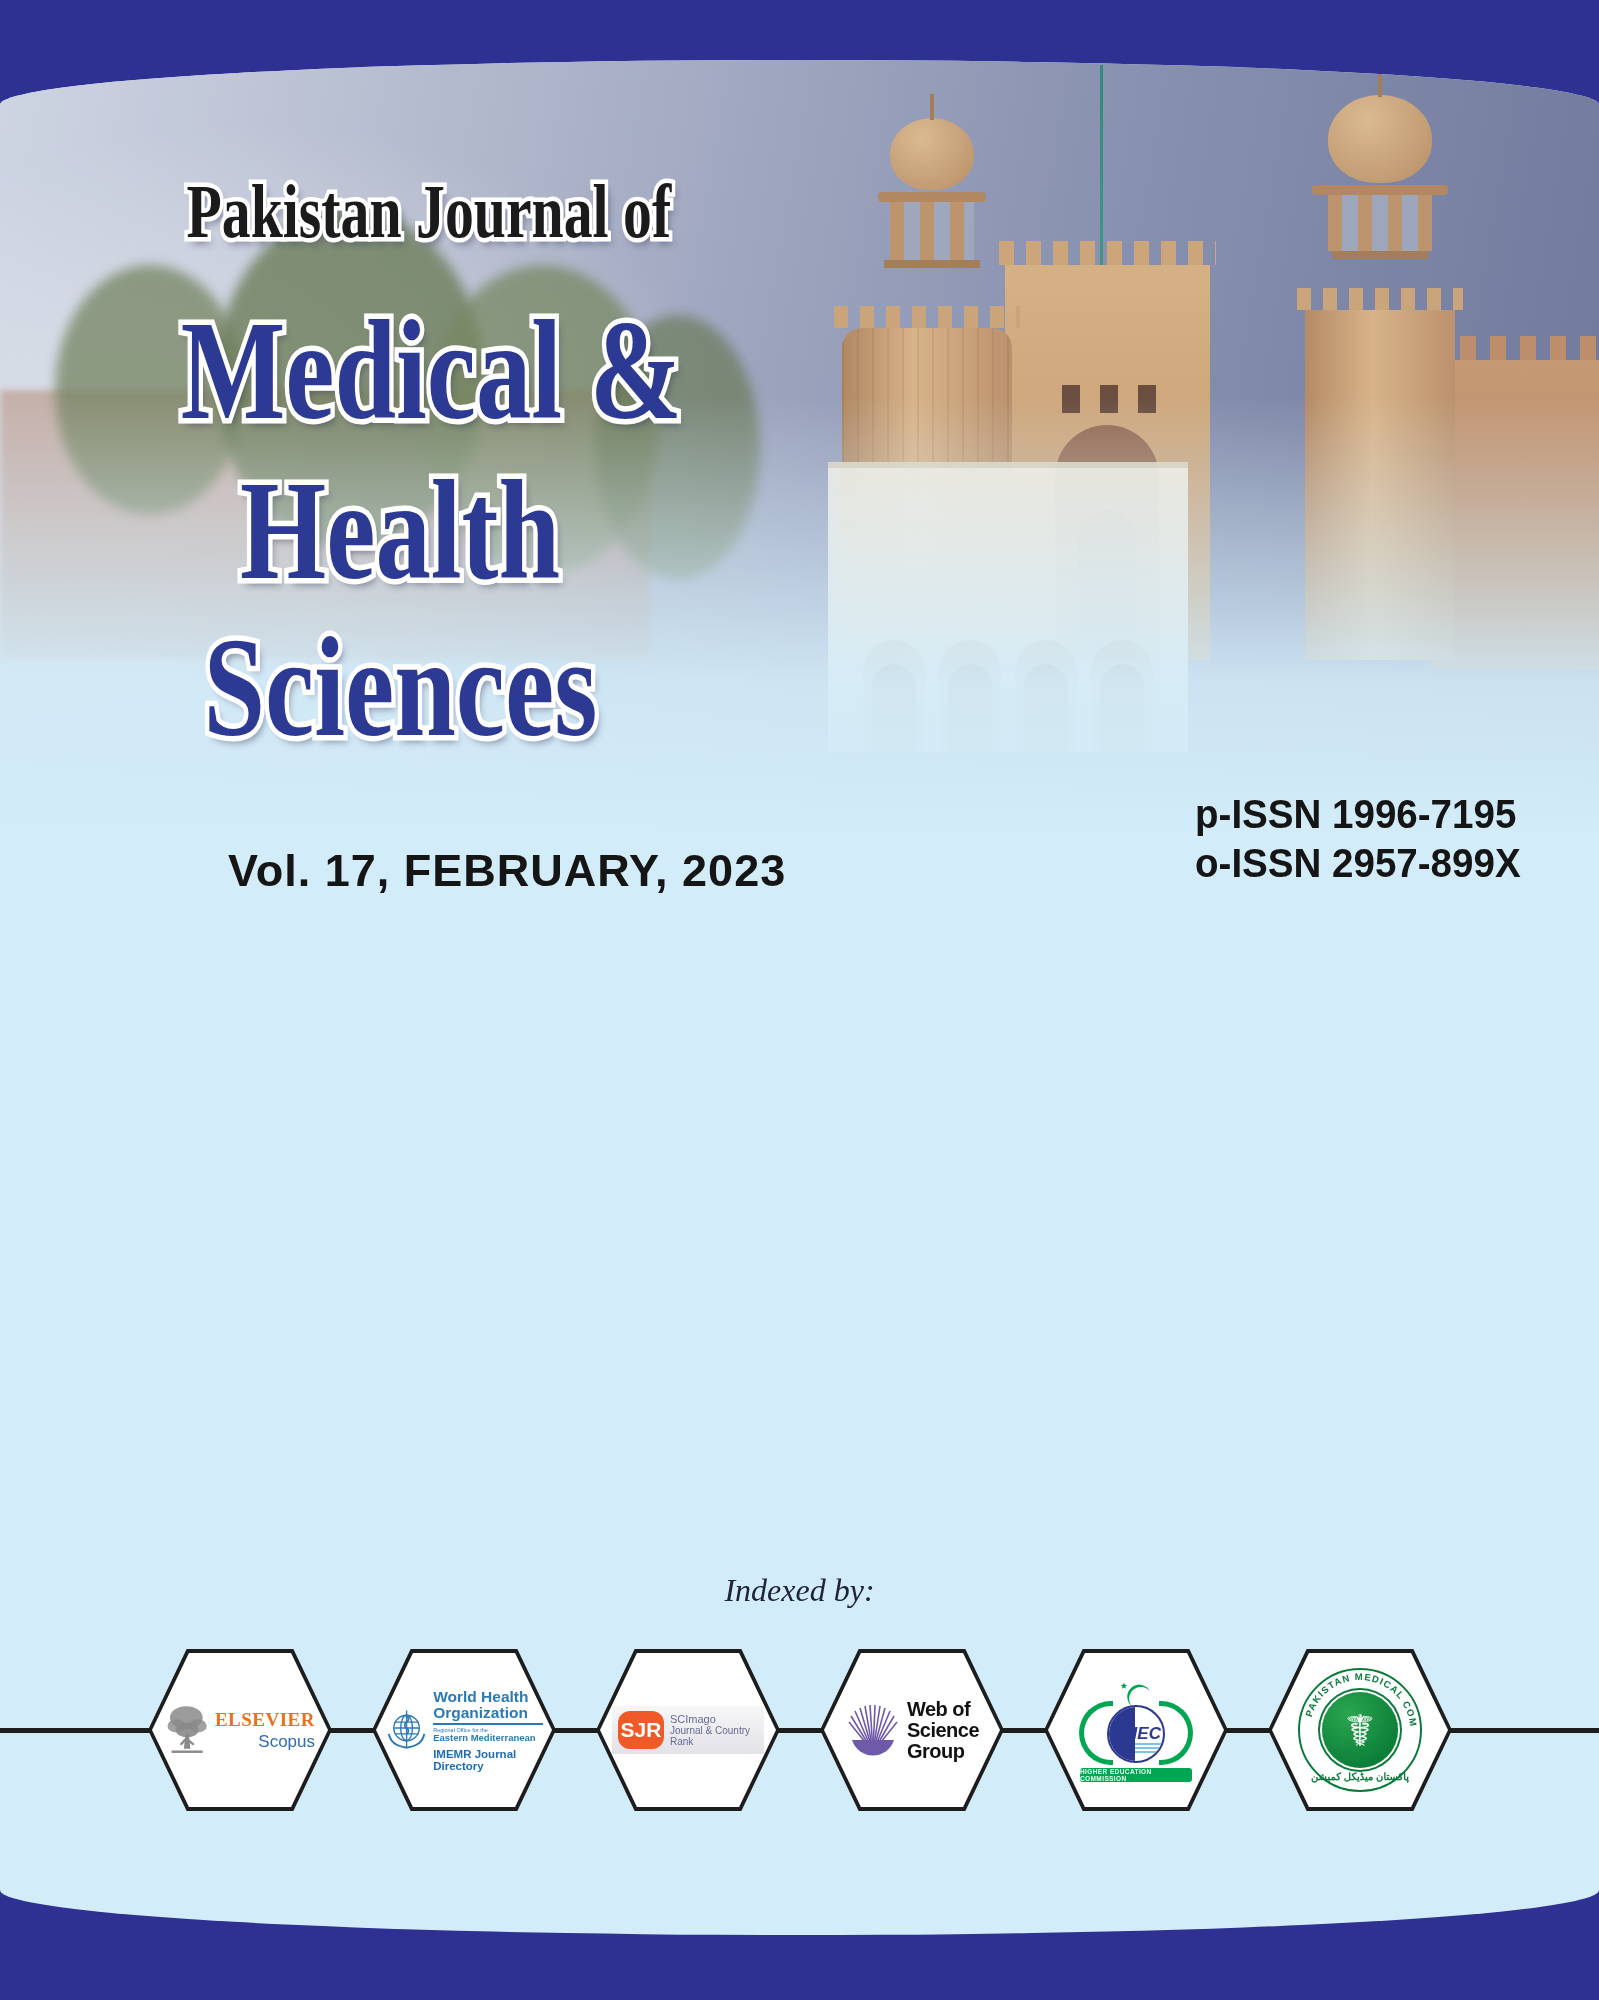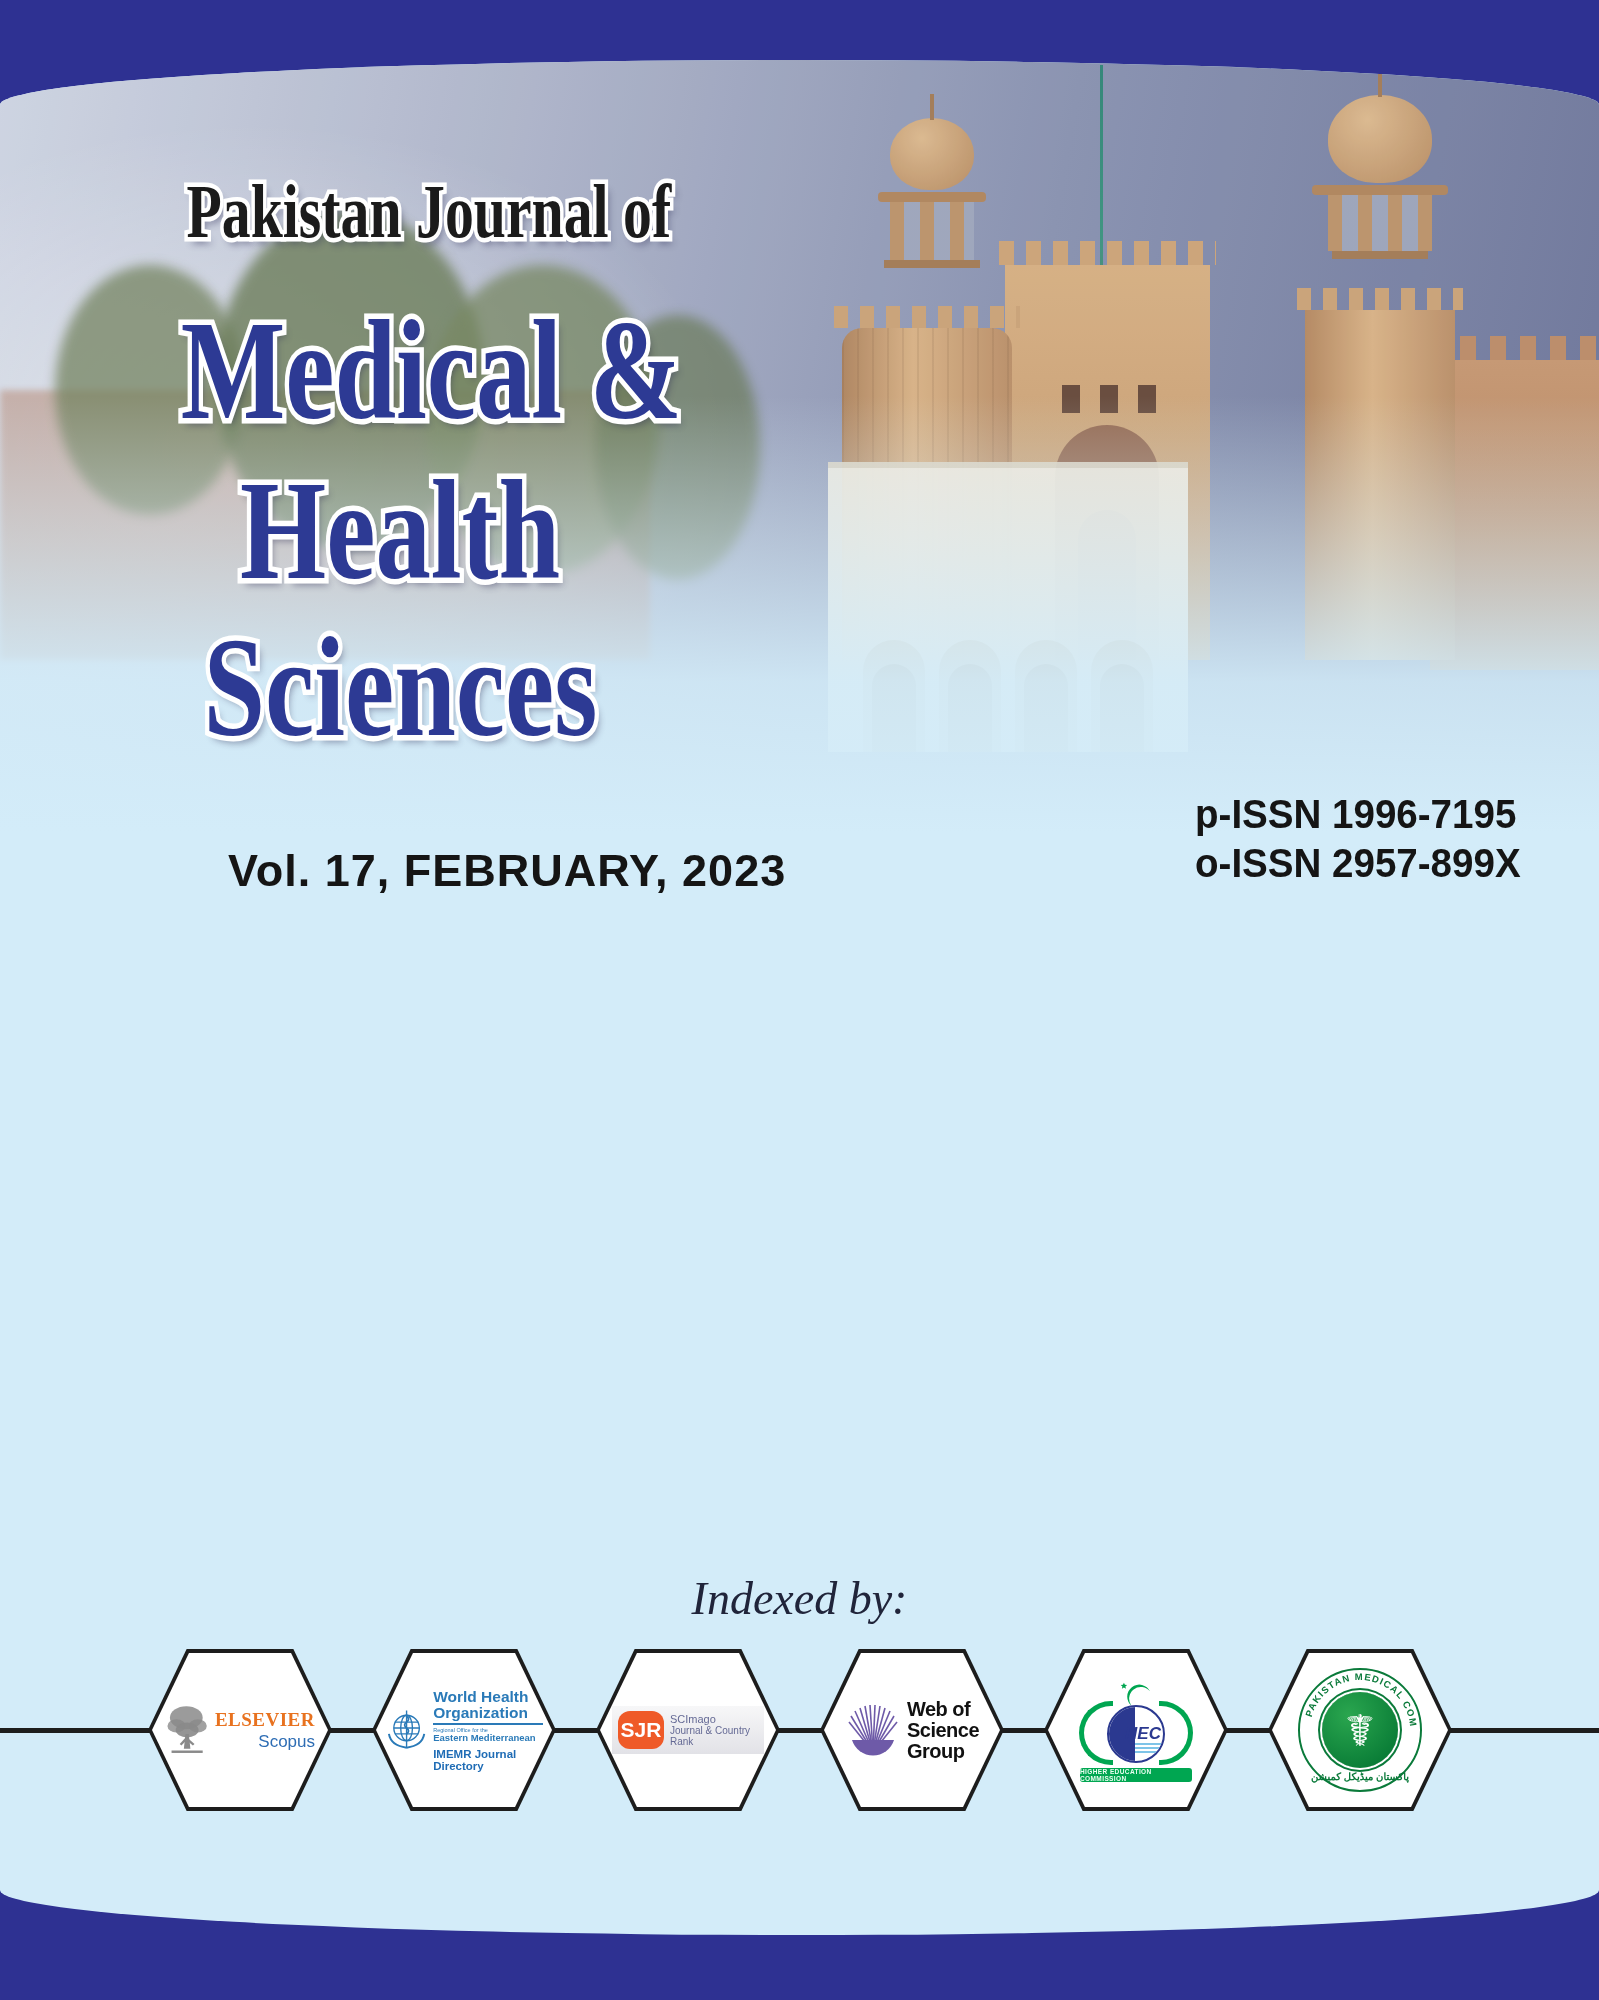--- a/index.html
+++ b/index.html
@@ -88,21 +88,21 @@
   .m2,.m3,.m4{font-size:142px; color:var(--title-blue);}
   .m2 .stroke,.m3 .stroke,.m4 .stroke{transform:scaleX(.78);}
 
   .vol-line{position:absolute; left:228px; top:785px; z-index:6; font-size:45px; font-weight:bold;
             color:#151515; letter-spacing:1px; white-space:nowrap;}
   .issn{position:absolute; left:1195px; top:730px; z-index:6; font-size:41px; font-weight:bold;
         color:#151515; line-height:49px; white-space:nowrap; transform:scaleX(.94); transform-origin:left;}
 
   
   .indexed-heading{position:absolute; left:0; top:1512px; width:100%; text-align:center; z-index:5;
-        font-family:"Liberation Serif", serif; font-style:italic; font-size:46px; color:#20243a;}
+        font-family:"Liberation Serif", serif; font-style:italic; font-size:32px; color:#20243a;}
   .hex-line{position:absolute; left:0; top:1668px; width:100%; height:5px; background:#1d1d1d; z-index:2;}
   .hex{position:absolute; top:1589px; width:184px; height:162px; z-index:3;
        clip-path:polygon(0 50%,21% 0,79% 0,100% 50%,79% 100%,21% 100%); background:#1d1d1d;}
   .hex-in{position:absolute; inset:4px; clip-path:polygon(0 50%,21% 0,79% 0,100% 50%,79% 100%,21% 100%);
        background:#fff; display:flex; align-items:center; justify-content:center;}
   .hx1{left:148px;} .hx2{left:372px;} .hx3{left:596px;} .hx4{left:820px;} .hx5{left:1044px;} .hx6{left:1268px;}
 
   
   .b-els{display:flex; align-items:center; gap:4px; width:150px;}
   .els-txt{display:flex; flex-direction:column; align-items:flex-end;}

